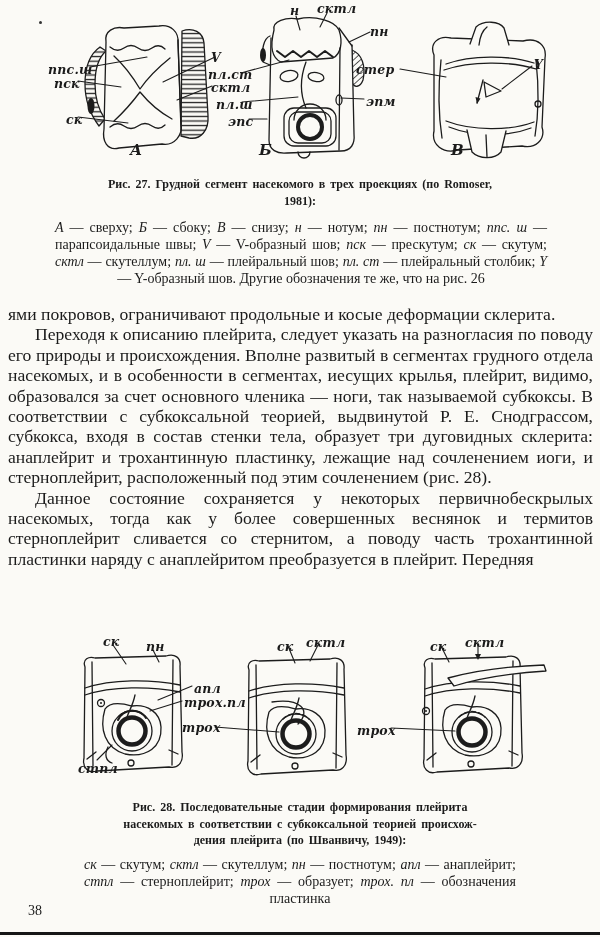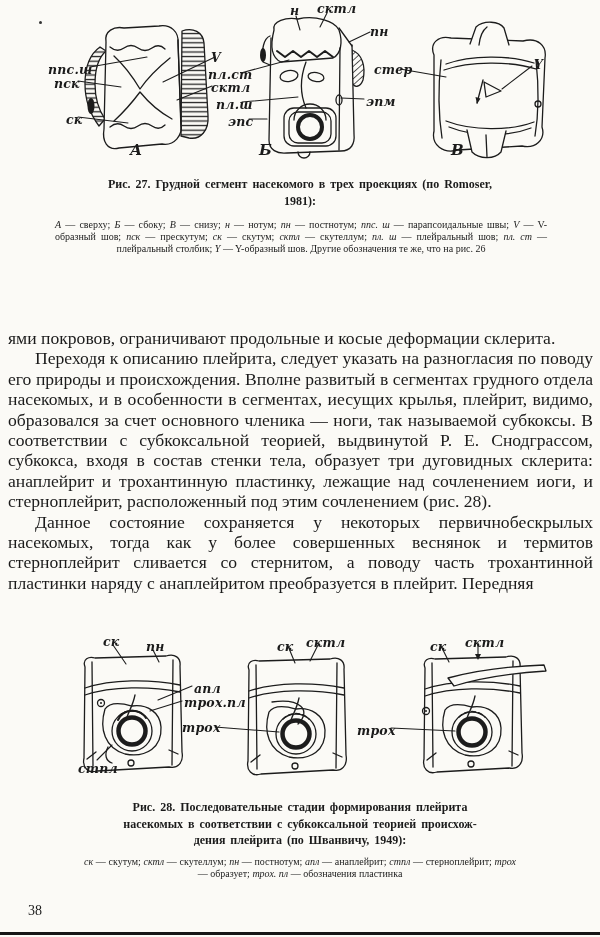--- a/index.html
+++ b/index.html
@@ -16,28 +16,28 @@
     color:var(--ink,#1b1b1b);white-space:nowrap;letter-spacing:.2px;
   }
   .labels span.p{font-size:15px;letter-spacing:0;}
   .caption{
     position:absolute;text-align:center;font-weight:bold;
     font-size:12px;line-height:1.38;white-space:pre-line;word-spacing:2px;
   }
   .c27{top:176px;left:55px;width:490px;}
   .c28{top:799px;left:68px;width:464px;}
   .legend{
-    position:absolute;font-size:10px;line-height:1.22;
+    position:absolute;font-size:14px;line-height:1.22;
     text-align:justify;text-align-last:center;
   }
   .l27{top:219px;left:55px;width:492px;}
   .l28{top:856px;left:84px;width:432px;}
   .bodytext{
     position:absolute;top:304px;left:8px;width:585px;
-    font-size:17.6px;line-height:20.4px;text-align:justify;margin-top:24px;
+    font-size:17.6px;line-height:20.4px;text-align:justify;
   }
   .bodytext p{margin:0;}
   .bodytext p.indent{text-indent:27px;}
   .pagenum{position:absolute;top:903px;left:28px;font-size:14px;}
   .page-edge{position:absolute;left:0;top:932px;width:600px;height:3px;background:#161616;}
   .artifact-dot{position:absolute;left:39px;top:21px;width:3px;height:3px;border-radius:50%;background:#333;}
 </style>
 </head>
 <body>
 
@@ -129,21 +129,21 @@
         <span style="left: 317px; top: 1px;">сктл</span>
         <span style="left: 370px; top: 24px;">пн</span>
         <span style="left: 48px; top: 62px;">ппс.ш</span>
         <span style="left: 54px; top: 76px;">пск</span>
         <span style="left: 66px; top: 112px;">ск</span>
         <span style="left: 211px; top: 50px;">V</span>
         <span style="left: 208px; top: 67px;">пл.ст</span>
         <span style="left: 211px; top: 80px;">сктл</span>
         <span style="left: 216px; top: 97px;">пл.ш</span>
         <span style="left: 228px; top: 114px;">эпс</span>
-        <span style="left: 374px; top: 62px;">стер</span>
+        <span style="left: 356px; top: 62px;">стер</span>
         <span style="left: 366px; top: 94px;">эпм</span>
         <span style="left: 534px; top: 57px;">Y</span>
         <span class="p" style="left: 130px; top: 141px;">А</span>
         <span class="p" style="left: 259px; top: 141px;">Б</span>
         <span class="p" style="left: 451px; top: 141px;">В</span>
       </div>
   </div>
 
   <div class="caption c27">Рис. 27. Грудной сегмент насекомого в трех проекциях (по Romoser,
 1981):</div>

